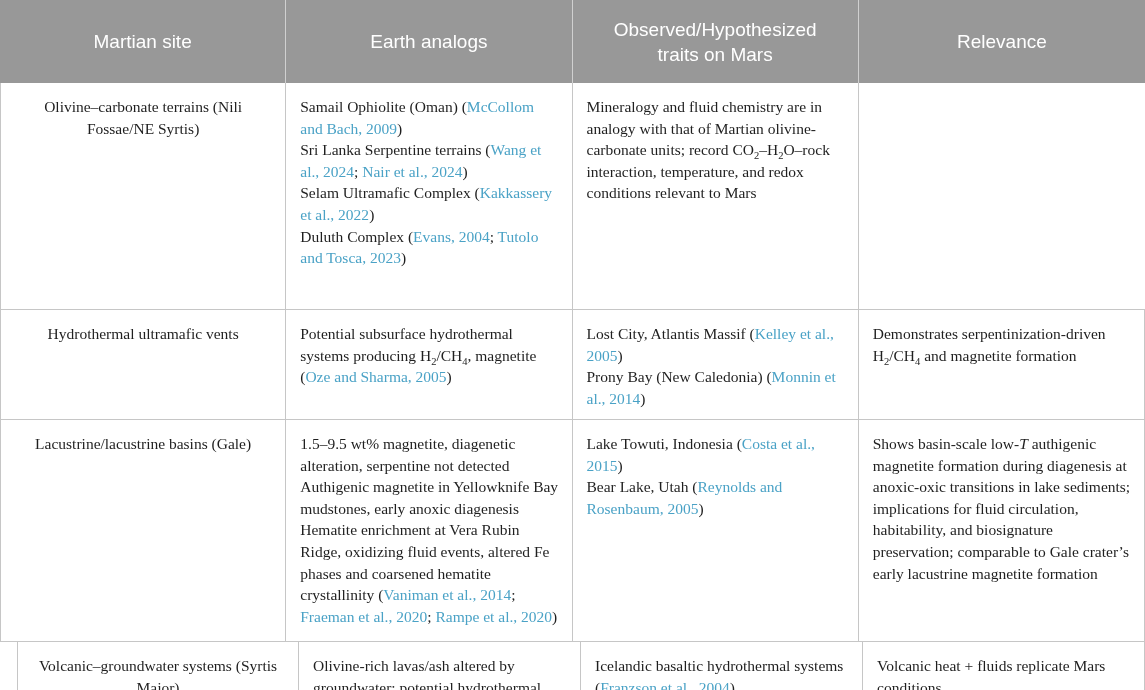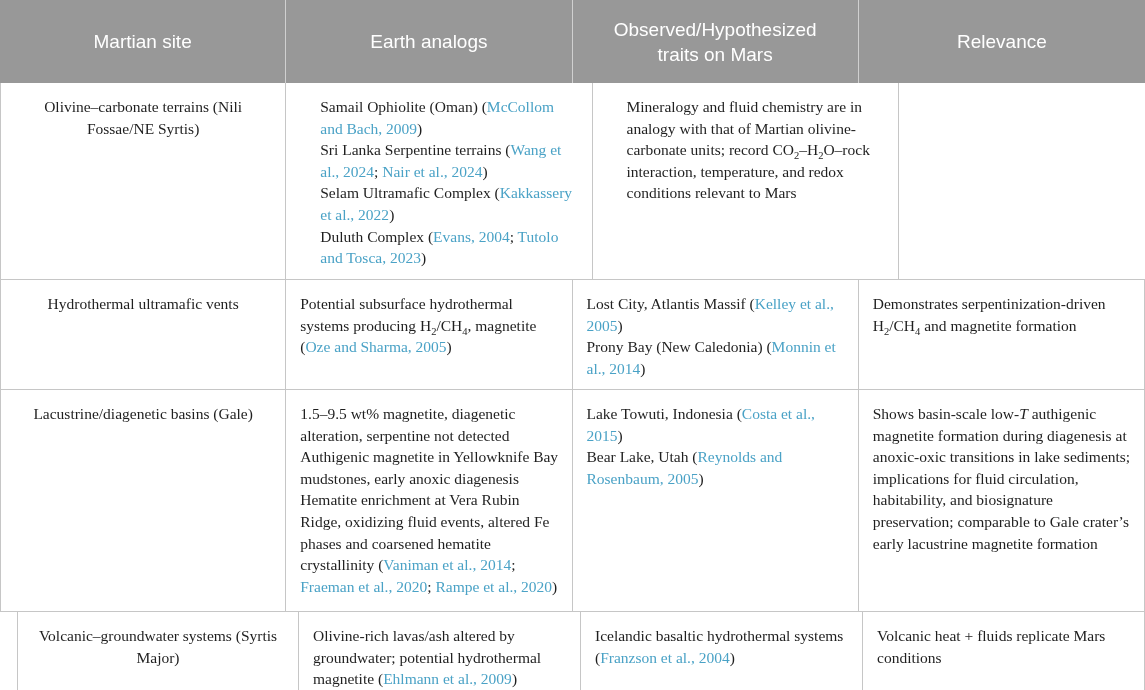--- a/index.html
+++ b/index.html
@@ -23,21 +23,21 @@
     padding:0 12px;
   }
   .th:last-child{border-right:none;}
   .th span{display:inline-block;max-width:238px;}
   
   .tbody{width:1145px;}
   .tr{
     display:flex;box-sizing:border-box;overflow:hidden;
     border-bottom:1px solid var(--border,#c6c6c6);
   }
-  .tr:nth-child(1){height:197px;gap:20px;}
+  .tr:nth-child(1){height:227px;}
   .tr:nth-child(2){height:110px;font-family:Liberation Serif, serif;}
   .tr:nth-child(3){height:222px;}
   .tr:nth-child(4){height:86px;padding-left:17px;}
   .td{
     flex:0 0 25%;box-sizing:border-box;overflow:hidden;
     padding:13px 12px 0 14px;
     font-size:15.5px;line-height:21.6px;
     border-right:1px solid var(--border,#c6c6c6);
   }
   .td:first-child{border-left:1px solid var(--border,#c6c6c6);}
@@ -70,21 +70,21 @@
         <div class="td"><span>Samail Ophiolite (Oman) (</span><a class="cite">McCollom and Bach, 2009</a><span>)</span><br><span>Sri Lanka Serpentine terrains (</span><a class="cite">Wang et al., 2024</a><span>; </span><a class="cite">Nair et al., 2024</a><span>)</span><br><span>Selam Ultramafic Complex (</span><a class="cite">Kakkassery et al., 2022</a><span>)</span><br><span>Duluth Complex (</span><a class="cite">Evans, 2004</a><span>; </span><a class="cite">Tutolo and Tosca, 2023</a><span>)</span></div>
         <div class="td"><span>Mineralogy and fluid chemistry are in analogy with that of Martian olivine-carbonate units; record CO</span><sub>2</sub><span>–H</span><sub>2</sub><span>O–rock interaction, temperature, and redox conditions relevant to Mars</span></div>
       </div>
       <div class="tr">
         <div class="td center"><span>Hydrothermal ultramafic vents</span></div>
         <div class="td"><span>Potential subsurface hydrothermal systems producing H</span><sub>2</sub><span>/CH</span><sub>4</sub><span>, magnetite (</span><a class="cite">Oze and Sharma, 2005</a><span>)</span></div>
         <div class="td"><span>Lost City, Atlantis Massif (</span><a class="cite">Kelley et al., 2005</a><span>)</span><br><span>Prony Bay (New Caledonia) (</span><a class="cite">Monnin et al., 2014</a><span>)</span></div>
         <div class="td"><span>Demonstrates serpentinization-driven H</span><sub>2</sub><span>/CH</span><sub>4</sub><span> and magnetite formation</span></div>
       </div>
       <div class="tr">
-        <div class="td center"><span>Lacustrine/diagenetic basins (Gale)</span></div>
+        <div class="td center"><span>Lacustrine/lacustrine basins (Gale)</span></div>
         <div class="td"><span>1.5–9.5 wt% magnetite, diagenetic alteration, serpentine not detected</span><br><span>Authigenic magnetite in Yellowknife Bay mudstones, early anoxic diagenesis</span><br><span>Hematite enrichment at Vera Rubin Ridge, oxidizing fluid events, altered Fe phases and coarsened hematite crystallinity (</span><a class="cite">Vaniman et al., 2014</a><span>; </span><a class="cite">Fraeman et al., 2020</a><span>; </span><a class="cite">Rampe et al., 2020</a><span>)</span></div>
         <div class="td"><span>Lake Towuti, Indonesia (</span><a class="cite">Costa et al., 2015</a><span>)</span><br><span>Bear Lake, Utah (</span><a class="cite">Reynolds and Rosenbaum, 2005</a><span>)</span></div>
         <div class="td"><span>Shows basin-scale low-</span><i>T</i><span> authigenic magnetite formation during diagenesis at anoxic-oxic transitions in lake sediments; implications for fluid circulation, habitability, and biosignature preservation; comparable to Gale crater’s early lacustrine magnetite formation</span></div>
       </div>
       <div class="tr">
         <div class="td center"><span>Volcanic–groundwater systems (Syrtis Major)</span></div>
         <div class="td"><span>Olivine-rich lavas/ash altered by groundwater; potential hydrothermal magnetite (</span><a class="cite">Ehlmann et al., 2009</a><span>)</span></div>
         <div class="td"><span>Icelandic basaltic hydrothermal systems (</span><a class="cite">Franzson et al., 2004</a><span>)</span></div>
         <div class="td"><span>Volcanic heat + fluids replicate Mars conditions</span></div>
       </div>

